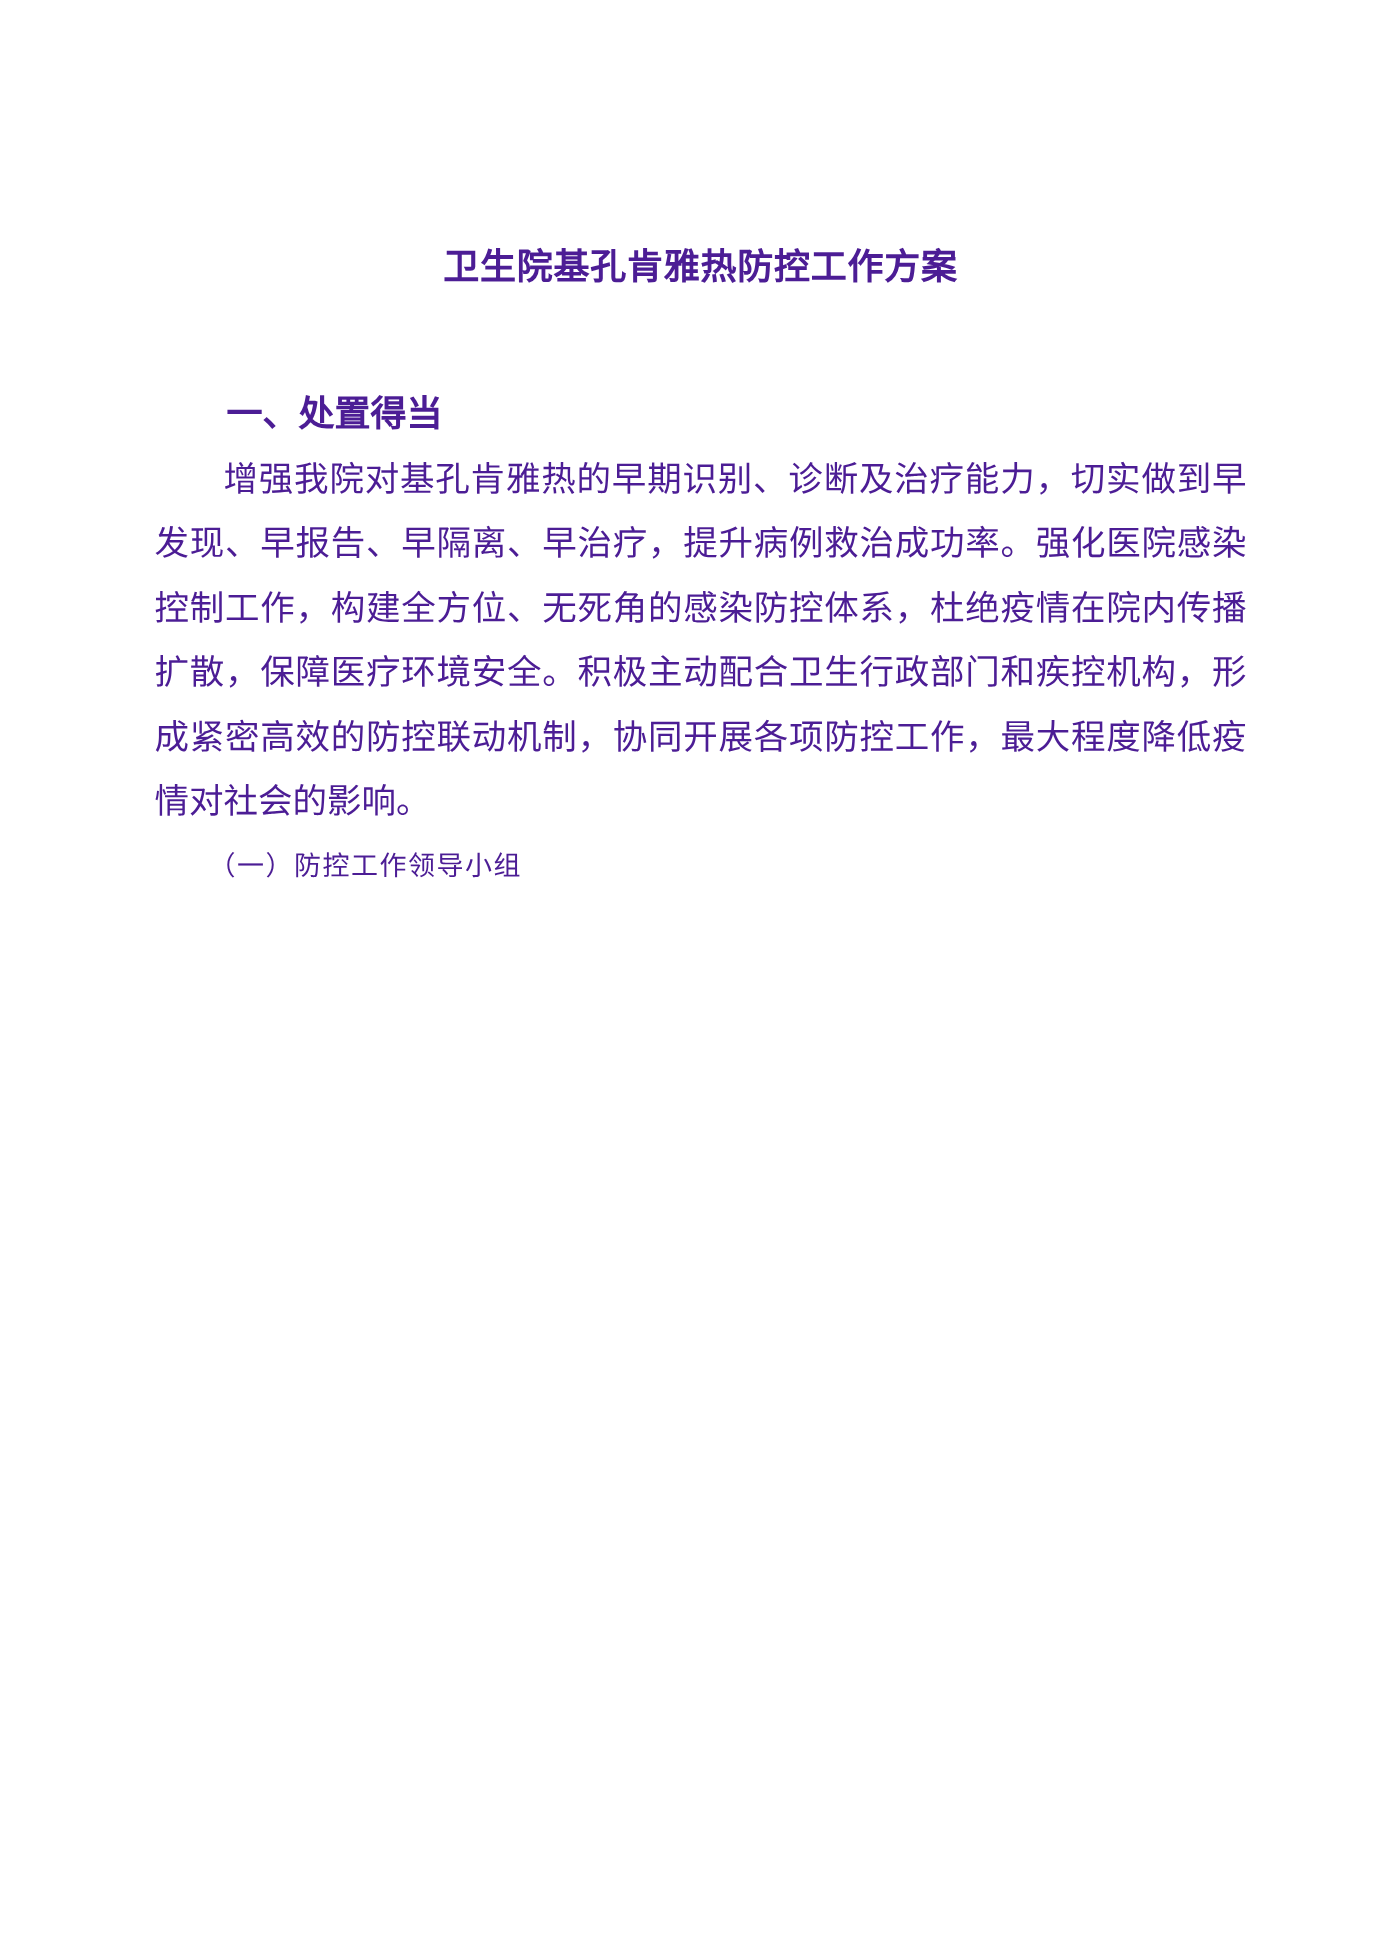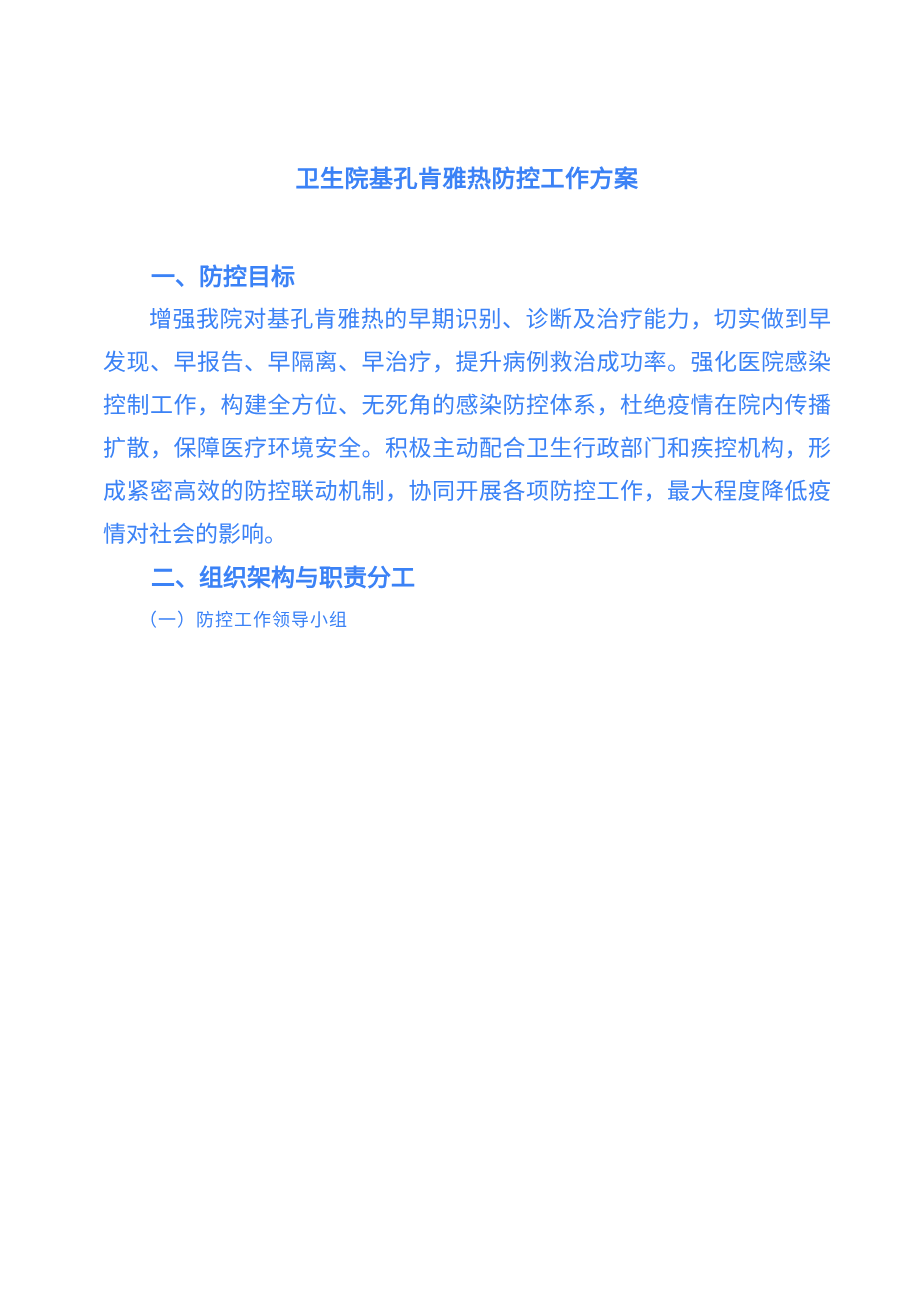--- a/index.html
+++ b/index.html
@@ -5,21 +5,21 @@
   html, body {
     margin: 0;
     padding: 0;
     background: #ffffff;
   }
   .page {
     position: relative;
     width: 920px;
     height: 1301px;
     background: #ffffff;
-    color: #3b82f6;
+    color: #4c1d95;
     overflow: hidden;
     font-family: "Liberation Serif", "DejaVu Serif", serif;
   }
   .content {
     padding: 0 89px 0 103px;
   }
   .doc-title {
     margin: 0 0 57px 0;
     padding-top: 160px;
     font-family: "Liberation Sans", "DejaVu Sans", sans-serif;
@@ -57,23 +57,22 @@
 </style>
 </head>
 <body>
 
 <div class="page">
   <div class="content">
 
     <h1 class="doc-title">卫生院基孔肯雅热防控工作方案</h1>
 
 
-    <h2 class="sec-heading">一、防控目标</h2>
+    <h2 class="sec-heading">一、处置得当</h2>
 
     <p class="para">增强我院对基孔肯雅热的早期识别、诊断及治疗能力，切实做到早发现、早报告、早隔离、早治疗，提升病例救治成功率。强化医院感染控制工作，构建全方位、无死角的感染防控体系，杜绝疫情在院内传播扩散，保障医疗环境安全。积极主动配合卫生行政部门和疾控机构，形成紧密高效的防控联动机制，协同开展各项防控工作，最大程度降低疫情对社会的影响。</p>
 
-    <h2 class="sec-heading">二、组织架构与职责分工</h2>
 
     <h3 class="sub-heading">（一）防控工作领导小组</h3>
 
 
   </div>
 </div>
 
 </body></html>

